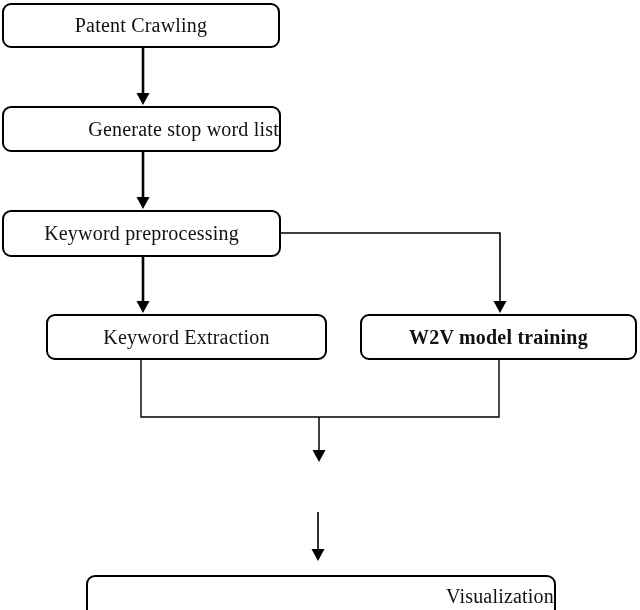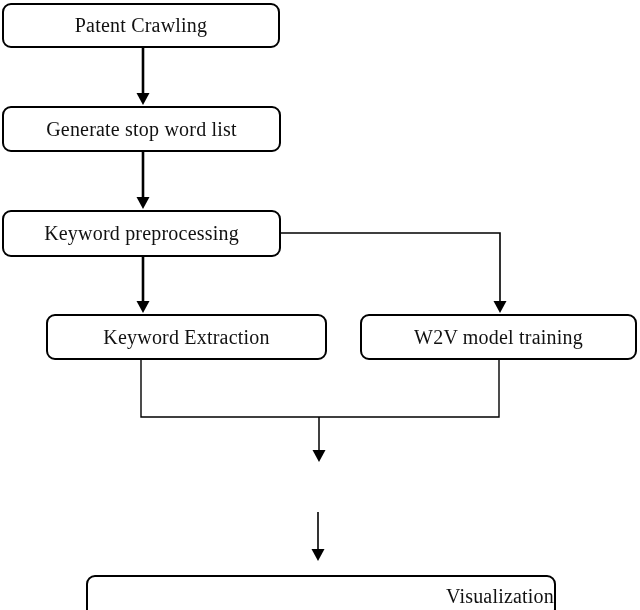--- a/index.html
+++ b/index.html
@@ -34,24 +34,24 @@
     align-items: center;
     justify-content: center;
     z-index: 2;
     font-size: 20px;
     color: #111111;
     letter-spacing: 0.2px;
     white-space: nowrap;
   }
   
   #node-patent-crawling        { left: 2px;   top: 3px;   width: 278px; height: 45px; }
-  #node-generate-stop-word-list{ left: 2px;   top: 106px; width: 279px; height: 46px; }
+  #node-generate-stop-word-list{ left: 2px;   top: 106px; width: 279px; height: 46px; justify-content: flex-end; }
   #node-patent-preprocessing   { left: 2px;   top: 210px; width: 279px; height: 47px; }
   #node-keyword-extraction     { left: 2px;   top: 314px; width: 281px; height: 46px; margin-left: 44px; }
-  #node-w2v-model-training     { left: 360px; top: 314px; width: 277px; height: 46px; }
+  #node-w2v-model-training     { left: 360px; top: 314px; width: 277px; height: 46px; font-weight: bold; }
   #node-calculate-weight       { left: 86px;  top: 463px; width: 468px; height: 49px; }
   #node-visualization          { left: 86px;  top: 575px; width: 470px; height: 43px; justify-content: flex-end; }
 </style>
 </head>
 <body>
 
 <div id="canvas">
 
   <svg id="edges" viewBox="0 0 640 610" xmlns="http://www.w3.org/2000/svg">
 

